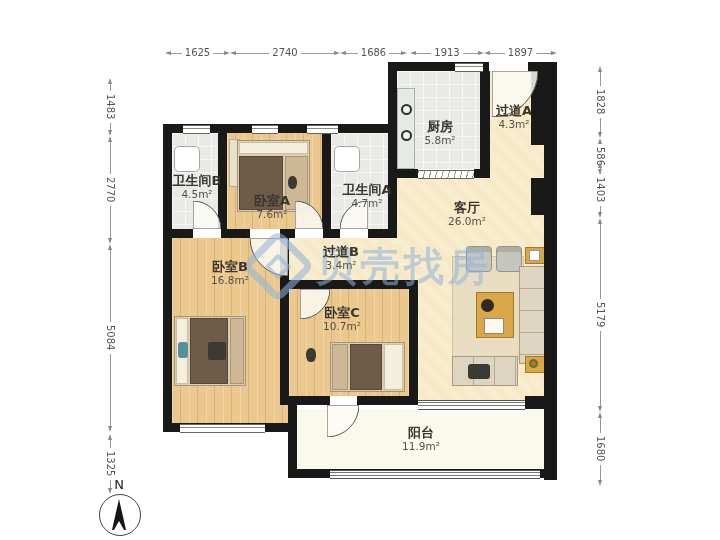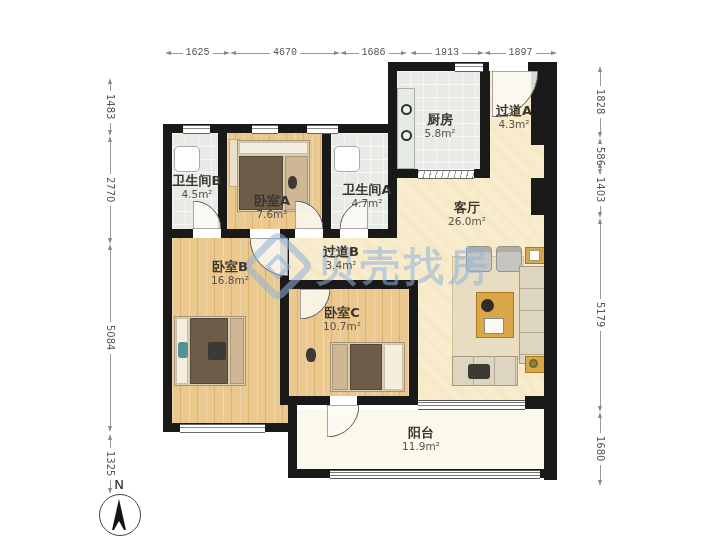--- a/index.html
+++ b/index.html
@@ -50,21 +50,21 @@
   .rname{font-size:13px;font-weight:600;color:#38342e;line-height:14px;}
   .rarea{font-size:10.5px;color:#55504a;line-height:13px;}
   .wm{position:absolute;left:252px;top:240px;display:flex;align-items:center;gap:12px;opacity:.55;z-index:7;pointer-events:none;}
   .wm-logo{width:38px;height:38px;border:7px solid #8fb4dc;border-radius:9px;transform:rotate(45deg);display:flex;}
   .wm-core{margin:auto;width:11px;height:11px;border:4px solid #8fb4dc;border-radius:2px;}
   .wm-text{font-size:40px;font-weight:700;color:#8fb4dc;letter-spacing:4px;line-height:1;}
   .dimh{position:absolute;display:flex;align-items:center;z-index:9;}
   .dimv{position:absolute;display:flex;flex-direction:column;align-items:center;z-index:9;}
   .ln{flex:1;height:1px;background:#999;}
   .lnv{flex:1;width:1px;background:#999;}
-  .dimh span{font-size:10px;color:#555;padding:0 3px;line-height:12px;font-family:Liberation Mono, monospace;}
+  .dimh span{font-size:10px;color:#555;padding:0 3px;line-height:12px;}
   .dimv span{font-size:10px;color:#555;writing-mode:vertical-rl;padding:3px 0;line-height:12px;}
   .al{width:0;height:0;border-top:2.5px solid transparent;border-bottom:2.5px solid transparent;border-right:6px solid #888;}
   .ar{width:0;height:0;border-top:2.5px solid transparent;border-bottom:2.5px solid transparent;border-left:6px solid #888;}
   .au{width:0;height:0;border-left:2.5px solid transparent;border-right:2.5px solid transparent;border-bottom:6px solid #888;}
   .ad{width:0;height:0;border-left:2.5px solid transparent;border-right:2.5px solid transparent;border-top:6px solid #888;}
   .compass-circle{position:absolute;left:99px;top:494px;width:40px;height:40px;border:1.5px solid #444;border-radius:50%;z-index:9;}
   .compass-n{position:absolute;left:110px;top:477px;width:18px;text-align:center;font-size:13px;color:#222;z-index:9;}
   .needle{position:absolute;left:112px;top:499px;width:0;height:0;border-left:7px solid transparent;border-right:7px solid transparent;border-bottom:31px solid #151515;z-index:10;}
   .needle-notch{position:absolute;left:114px;top:521px;width:0;height:0;border-left:5px solid transparent;border-right:5px solid transparent;border-bottom:9px solid #fff;z-index:11;}
 </style>
@@ -141,21 +141,21 @@
       <div class="rarea">4.5m²</div>
     </div>
     <div class="rlabel" style="left:272px;top:194px">
       <div class="rname">卧室A</div>
       <div class="rarea">7.6m²</div>
     </div>
     <div class="rlabel" style="left:367px;top:183px">
       <div class="rname">卫生间A</div>
       <div class="rarea">4.7m²</div>
     </div>
-    <div class="rlabel" style="left:440px;top:113px">
+    <div class="rlabel" style="left:440px;top:120px">
       <div class="rname">厨房</div>
       <div class="rarea">5.8m²</div>
     </div>
     <div class="rlabel" style="left:514px;top:104px">
       <div class="rname">过道A</div>
       <div class="rarea">4.3m²</div>
     </div>
     <div class="rlabel" style="left:467px;top:201px">
       <div class="rname">客厅</div>
       <div class="rarea">26.0m²</div>
@@ -238,21 +238,21 @@
       <div class="dimh" style="left: 165px; top: 46px; width: 65px; height: 14px;">
         <i class="al"></i>
         <i class="ln"></i>
         <span>1625</span>
         <i class="ln"></i>
         <i class="ar"></i>
       </div>
       <div class="dimh" style="left: 230px; top: 46px; width: 110px; height: 14px;">
         <i class="al"></i>
         <i class="ln"></i>
-        <span>4670</span>
+        <span>2740</span>
         <i class="ln"></i>
         <i class="ar"></i>
       </div>
       <div class="dimh" style="left: 340px; top: 46px; width: 67px; height: 14px;">
         <i class="al"></i>
         <i class="ln"></i>
         <span>1686</span>
         <i class="ln"></i>
         <i class="ar"></i>
       </div>

